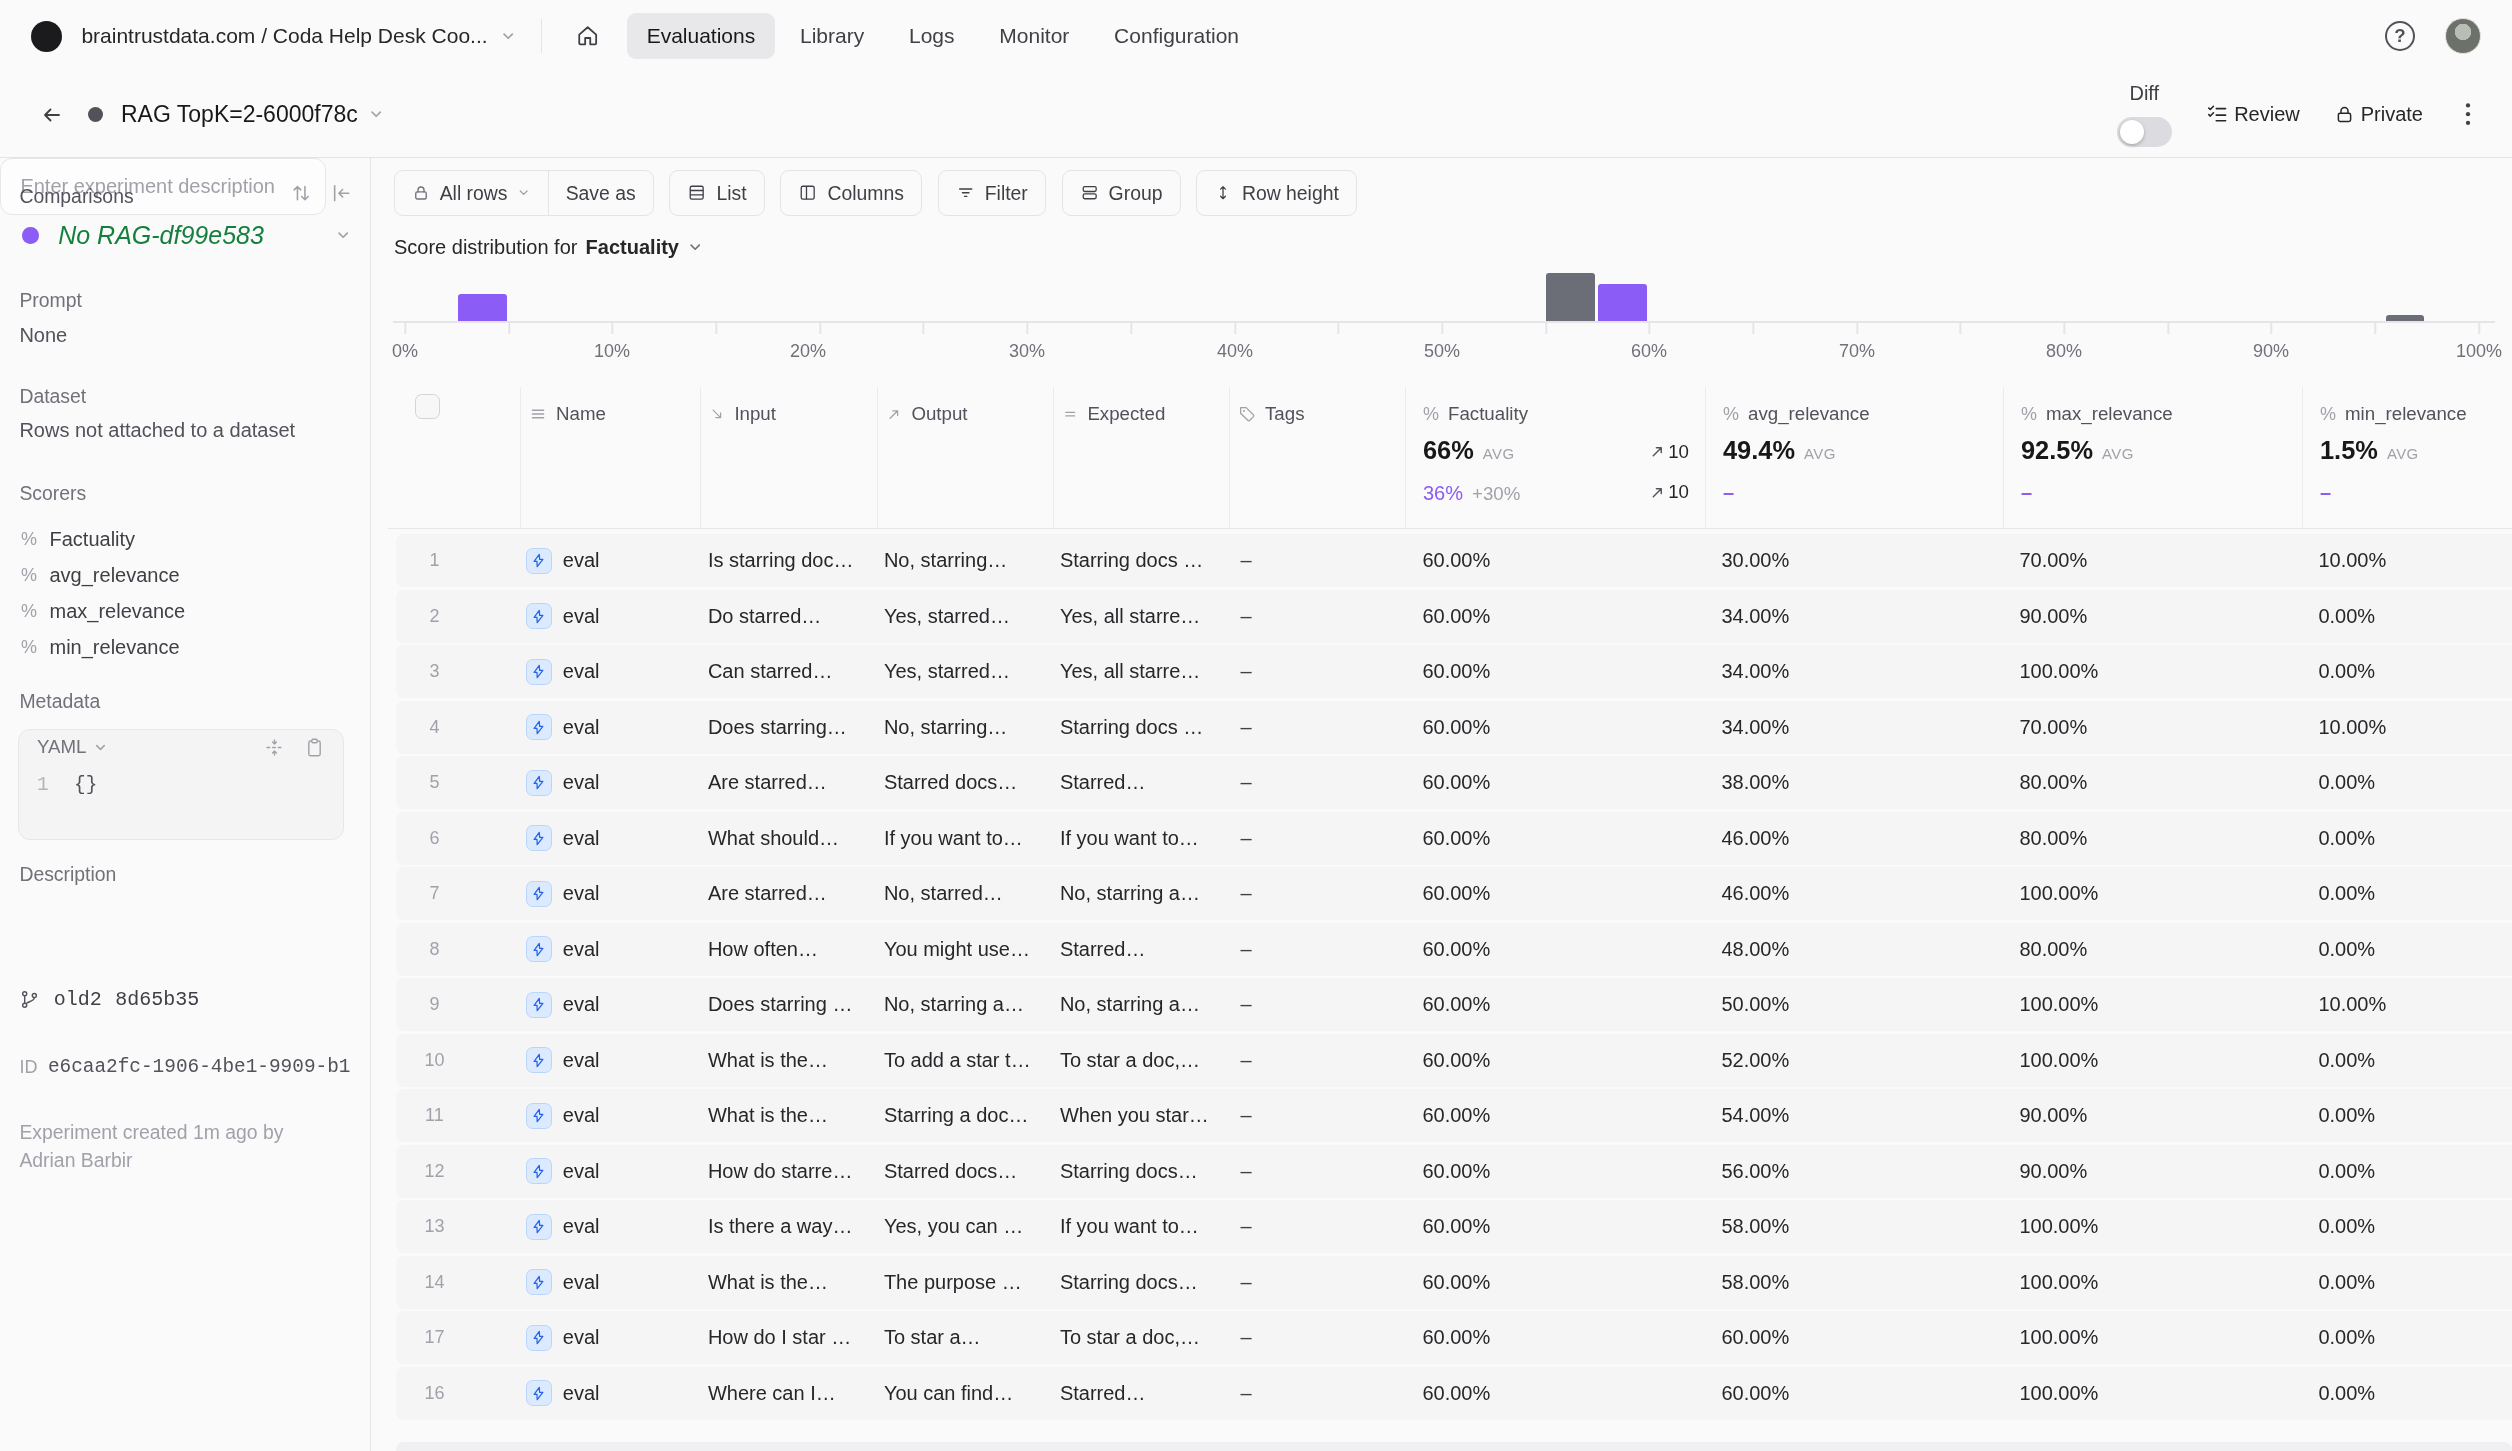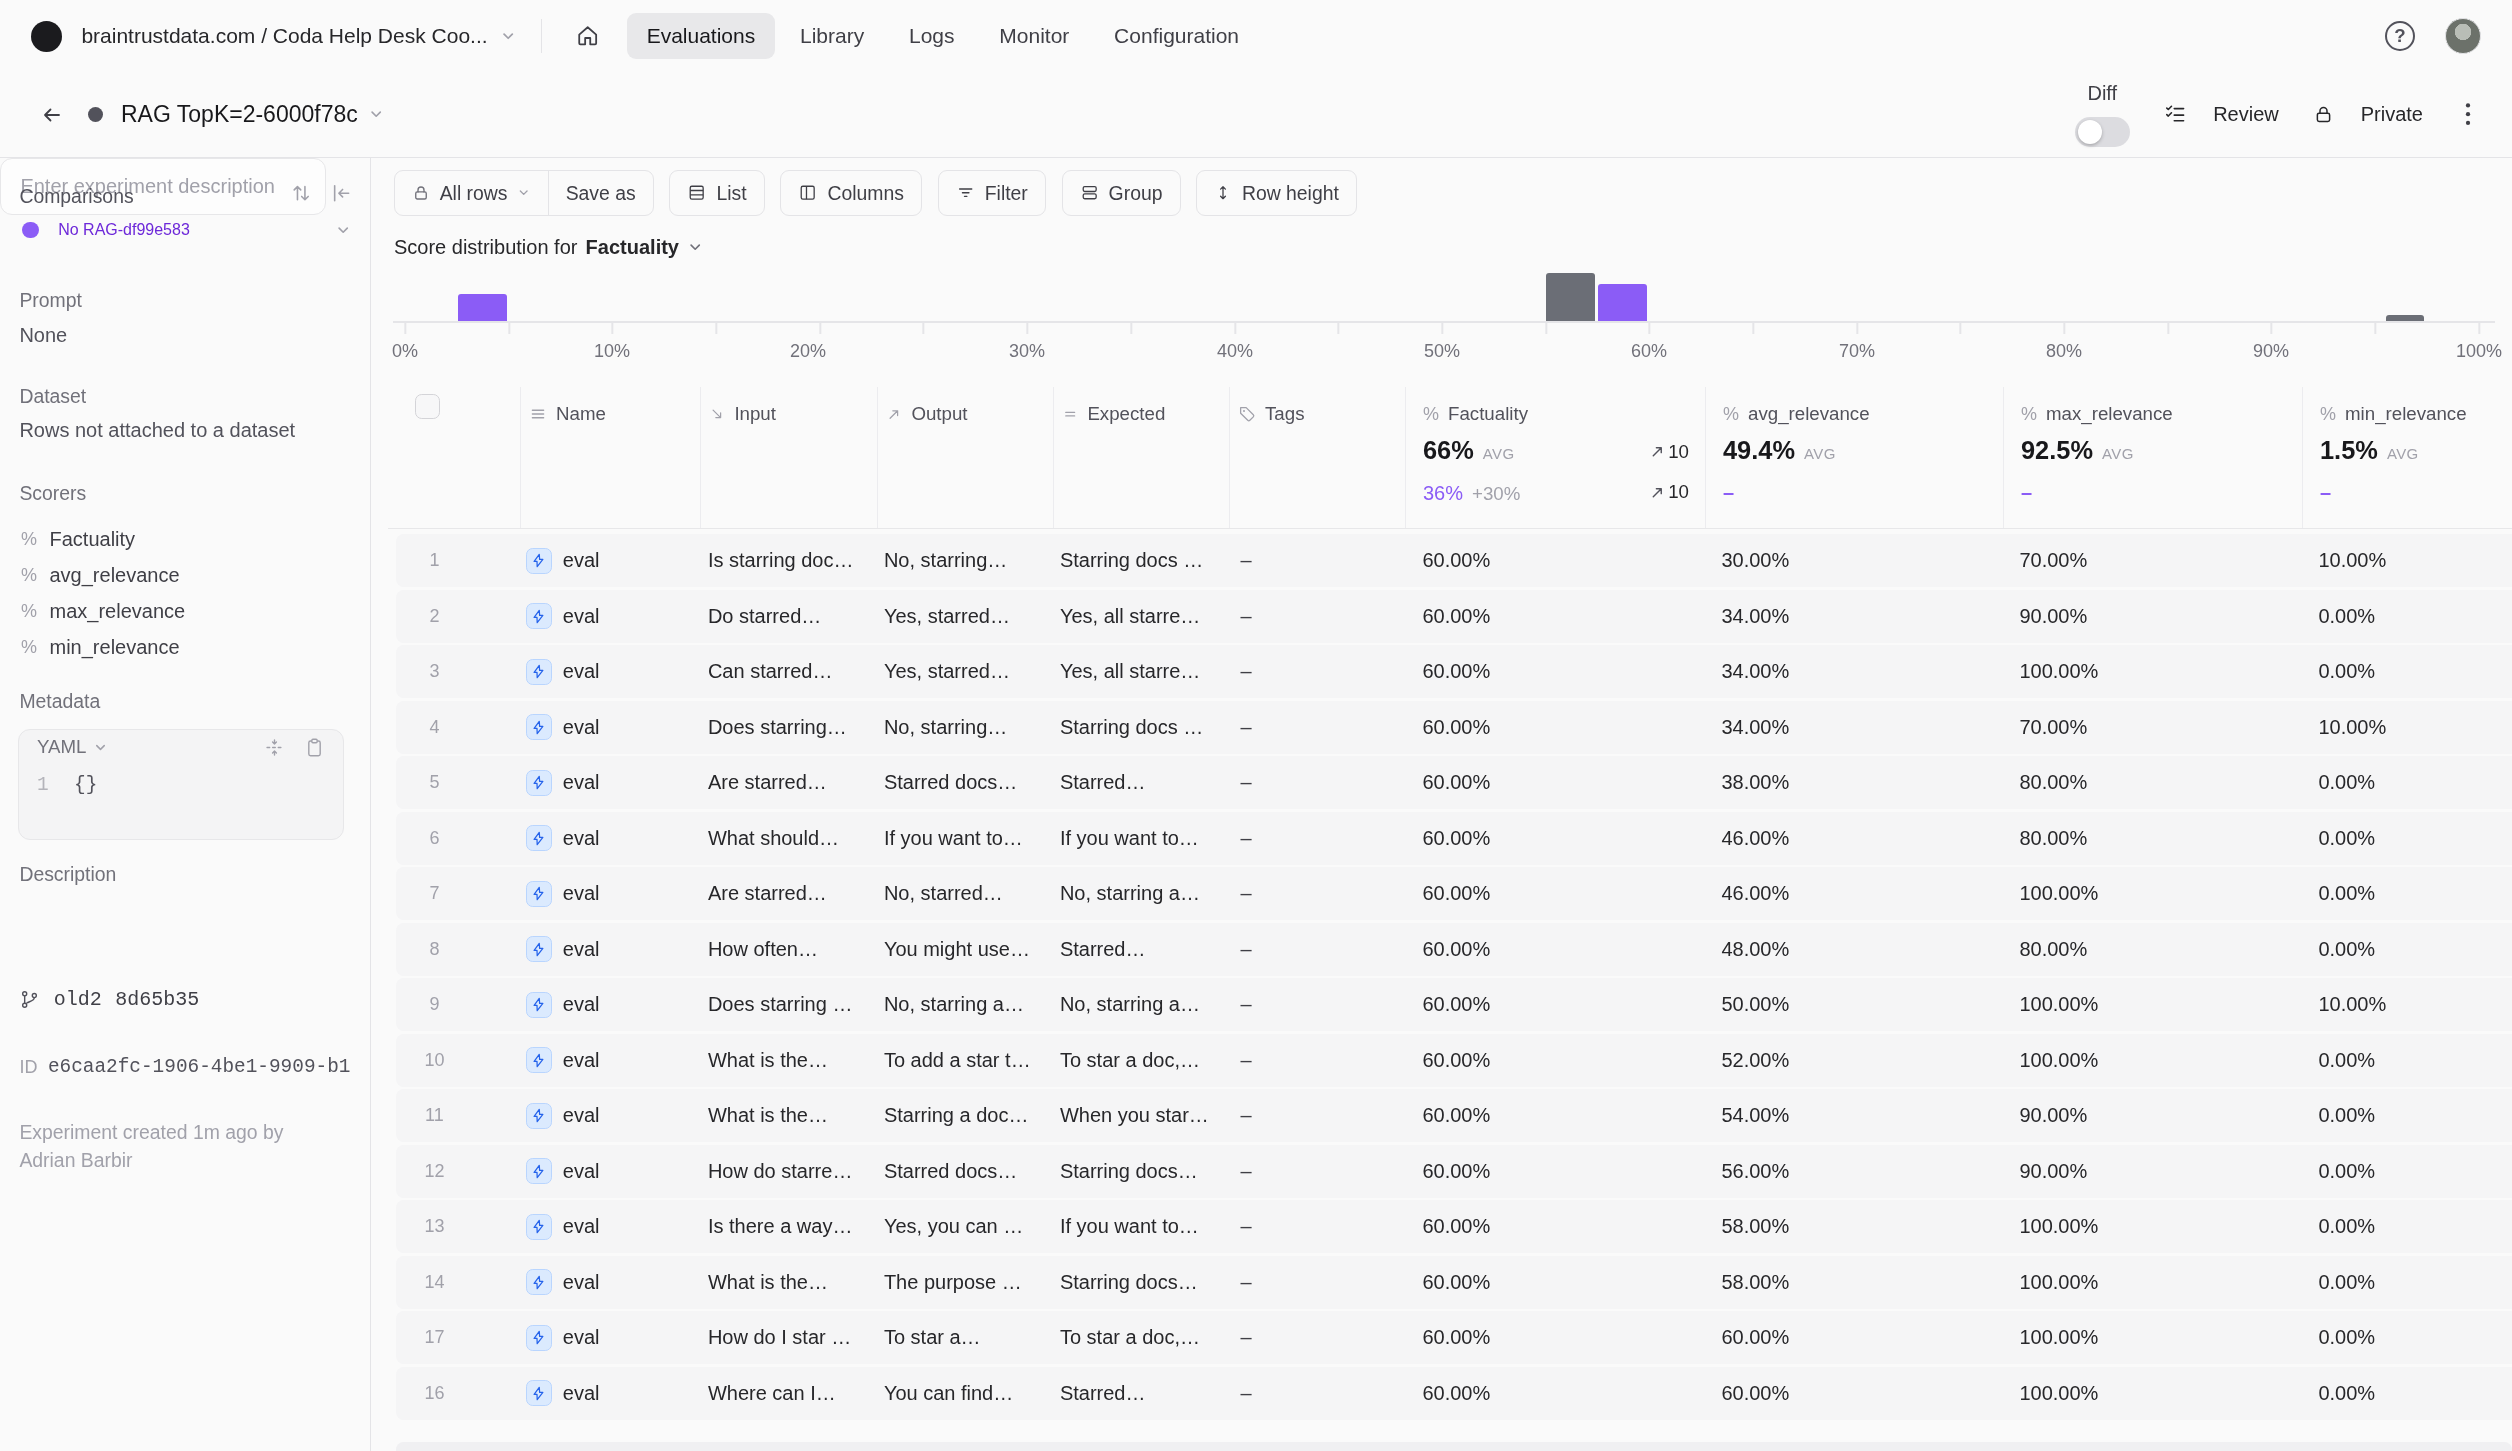--- a/index.html
+++ b/index.html
@@ -35,34 +35,34 @@
     border-bottom:0.7px solid #e4e4e7; display:flex; align-items:center;
     padding:0 34px; gap:18px; }
   .backbtn { padding:6px; cursor:pointer; }
   .status-dot { width:15px; height:15px; border-radius:50%; background:#52525b; flex:none; }
   .h2title { font-size:23px; font-weight:500; color:#18181b; display:flex; align-items:center; gap:10.5px; cursor:pointer; }
   .h2right { margin-left:auto; display:flex; align-items:center; gap:34px; }
   .diff-wrap { display:flex; align-items:center; gap:12px; font-size:20px; color:#3f3f46;flex-direction:column; }
   .toggle { width:55px; height:30px; border-radius:15px; background:#dcdce0; position:relative; cursor:pointer; }
   .knob { position:absolute; left:3px; top:3px; width:24px; height:24px; border-radius:50%;
     background:#fff; box-shadow:0 1.5px 3.7px rgba(0,0,0,.25); }
-  .hbtn { display:flex; align-items:center; gap:27px; font-size:20px; color:#27272a; cursor:pointer; }
+  .hbtn { display:flex; align-items:center; gap:6px; font-size:20px; color:#27272a; cursor:pointer; }
   .kebab { padding:4.5px 7.5px; cursor:pointer; }
 
   
   .sidebar { position:absolute; top:158px; left:0; bottom:0; width:371px;
     border-right:0.7px solid #e4e4e7; background:#fafafa; }
   .sidebar > div { position:absolute; }
   .sb-label { font-size:19.4px; color:#71717a; }
   .sb-comparisons { top:27px; left:19.4px; font-size:19.4px; font-weight:500; color:#52525b; }
   .sb-icon-sort { top:24px; left:290px; cursor:pointer; }
   .sb-icon-collapse { top:24px; left:330px; cursor:pointer; }
   .comp-item { top:63px; left:22.4px; width:329px; display:flex; align-items:center; gap:19.4px; cursor:pointer; }
   .comp-dot { width:16.4px; height:16.4px; border-radius:50%; background:#8b5cf6; flex:none; }
-  .comp-name { font-size:16px; color:#6d28d9; flex:1; }
+  .comp-name { font-size:25px; color:#15803d; flex:1;font-style:italic; }
   .sb-prompt-label { top:131px; left:19.4px; }
   .sb-prompt-value { top:166px; left:19.4px; font-size:20px; color:#52525b; }
   .sb-dataset-label { top:227px; left:19.4px; }
   .sb-dataset-value { top:261px; left:19.4px; font-size:20px; color:#52525b; }
   .sb-scorers-label { top:324px; left:19.4px; }
   .scorer-list { top:363px; left:21px; right:15px; }
   .scorer-item { display:flex; align-items:center; gap:10.5px; height:36px; font-size:20px; color:#3f3f46; cursor:pointer; }
   .pct { color:#a1a1aa; font-size:18px; width:18px; }
   .sb-metadata-label { top:532px; left:19.4px; }
   .yaml-box { top:571px; left:18px; width:326px; height:111px; background:#f4f4f5;

